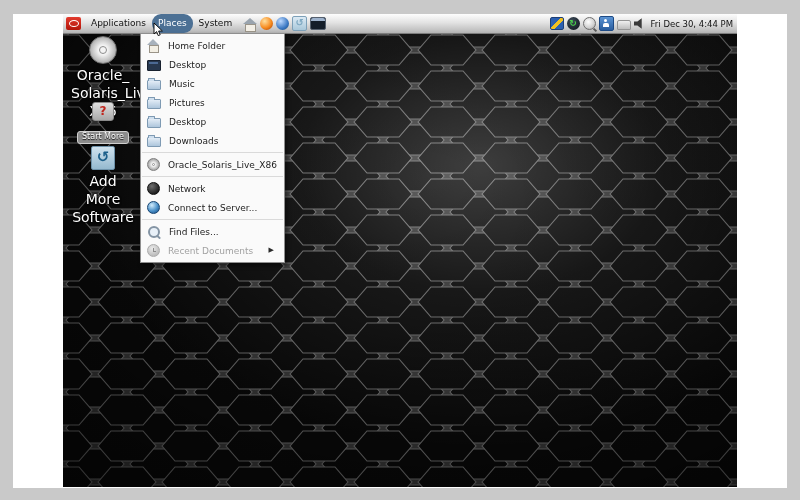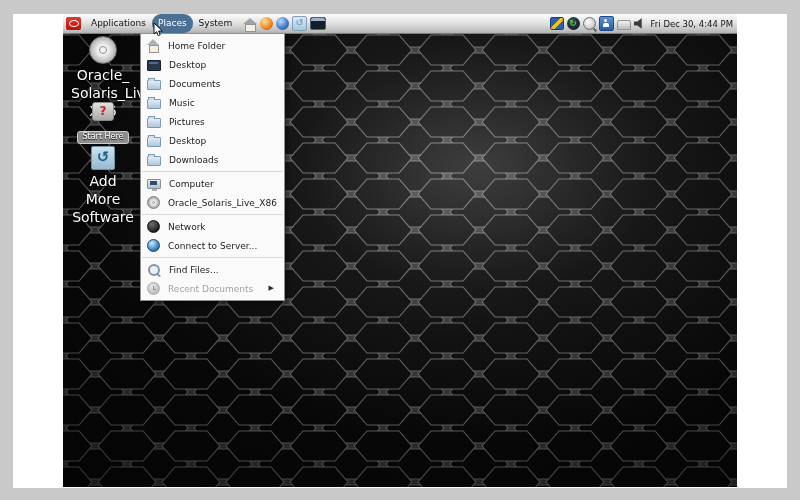--- a/index.html
+++ b/index.html
@@ -180,43 +180,35 @@
     <div class="mitem">
       <span class="mico i-home"></span>
       <span class="lbl">Home Folder</span>
     </div>
     <div class="mitem">
       <span class="mico i-desktop"></span>
       <span class="lbl">Desktop</span>
     </div>
     <div class="mitem">
       <span class="mico i-folder"></span>
-      <span class="lbl">Documents</span>
-    </div>
-    <div class="mitem">
-      <span class="mico i-folder"></span>
       <span class="lbl">Music</span>
     </div>
     <div class="mitem">
       <span class="mico i-folder"></span>
       <span class="lbl">Pictures</span>
     </div>
     <div class="mitem">
       <span class="mico i-folder"></span>
       <span class="lbl">Desktop</span>
     </div>
     <div class="mitem">
       <span class="mico i-folder"></span>
       <span class="lbl">Downloads</span>
     </div>
     <div class="msep"></div>
-    <div class="mitem">
-      <span class="mico i-computer"></span>
-      <span class="lbl">Computer</span>
-    </div>
     <div class="mitem">
       <span class="mico i-disc"></span>
       <span class="lbl">Oracle_Solaris_Live_X86</span>
     </div>
     <div class="msep"></div>
     <div class="mitem">
       <span class="mico i-network"></span>
       <span class="lbl">Network</span>
     </div>
     <div class="mitem">
@@ -237,21 +229,21 @@
 
   <div class="dicon" style="left:8px;top:22px;">
     <div class="cd26"></div>
     <div class="dlabel">Oracle_
 Solaris_Live_
 X86</div>
   </div>
 
   <div class="dicon" style="left:8px;top:88px;">
     <div class="qbox">?</div>
-    <div style="margin-top:3px;"><span class="badge">Start Here</span></div>
+    <div style="margin-top:3px;"><span class="badge">Start More</span></div>
   </div>
 
   <div class="dicon" style="left:8px;top:132px;">
     <div class="swbox">↺</div>
     <div class="dlabel">Add More
 Software</div>
   </div>
 
   <svg class="cursor" width="11" height="15" viewBox="0 0 11 15">
     <path d="M1,1 L1,12 L3.6,9.6 L5.2,13.6 L7.2,12.8 L5.6,9 L9.4,9 Z" fill="#ffffff" stroke="#000000" stroke-width="0.9"></path>

